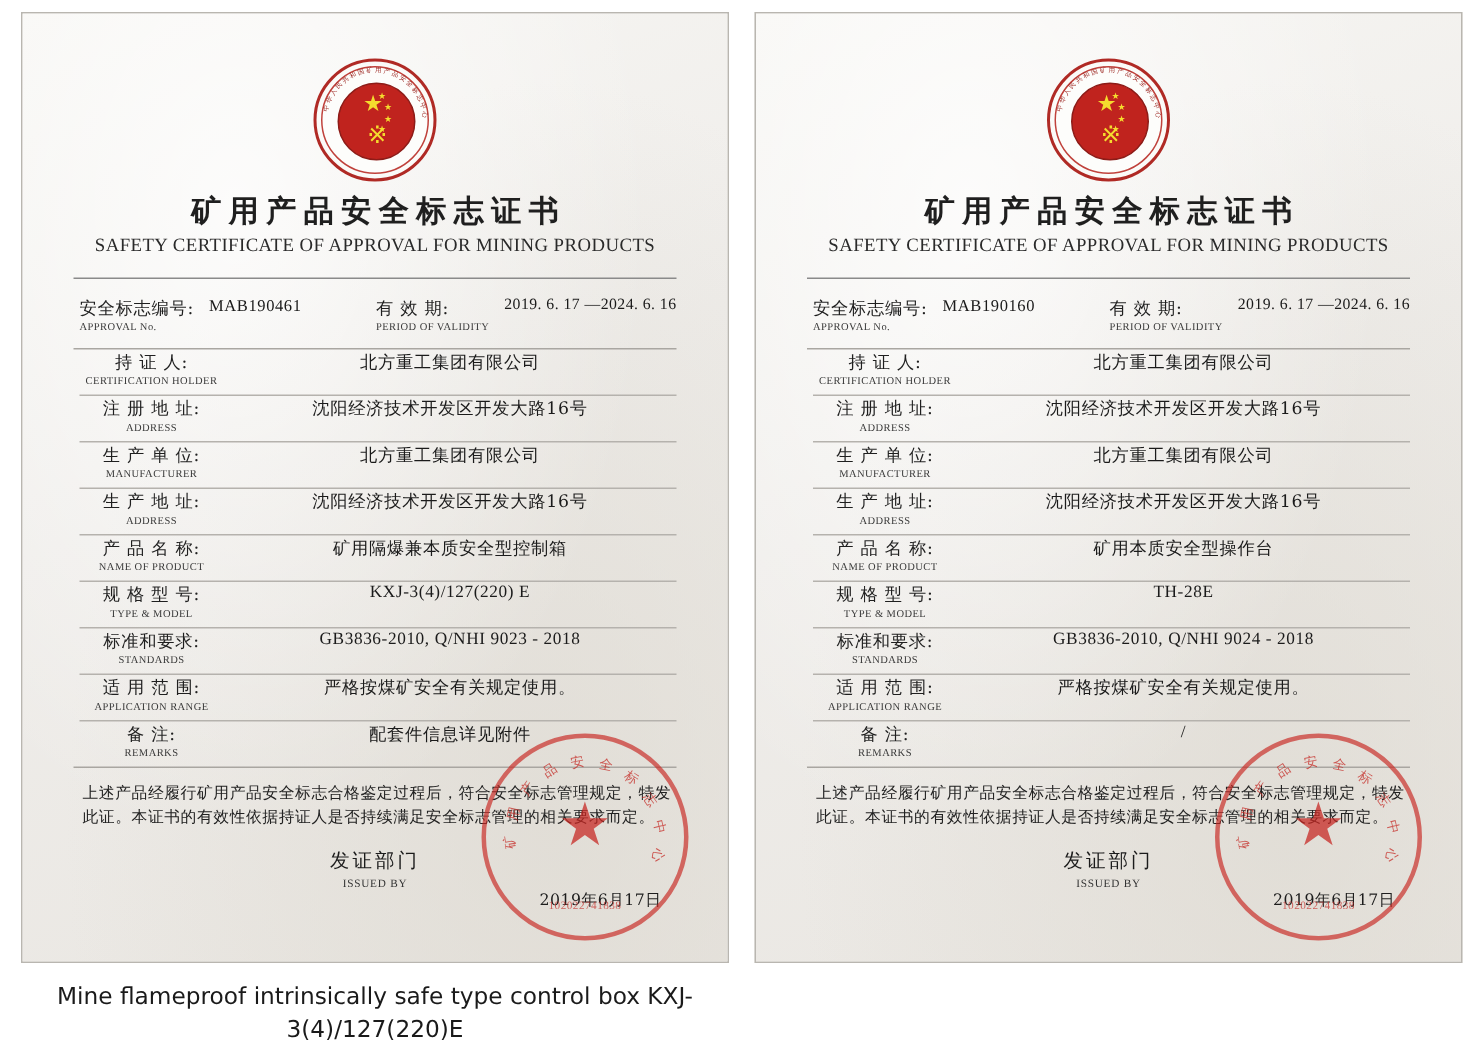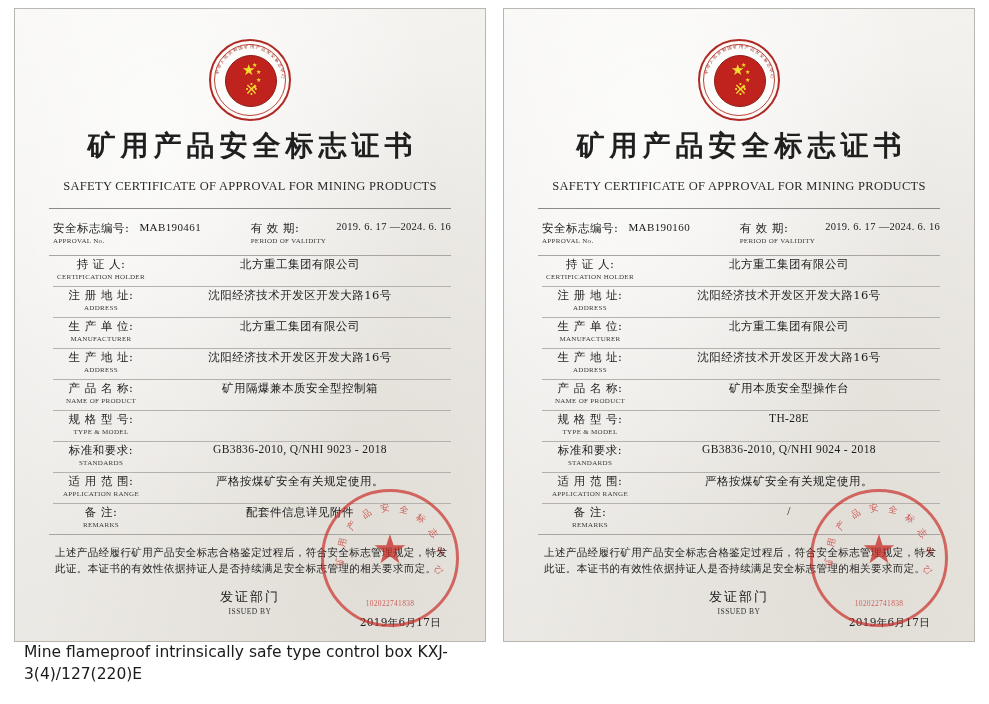--- a/index.html
+++ b/index.html
@@ -145,26 +145,26 @@
     text-align: center;
     color: #f4dc2e;
     font-size: 16px;
     letter-spacing: -1px;
     font-family: "DejaVu Sans", sans-serif;
   }
 
   
   .title-cn {
     text-align: center;
-    font-size: 28px;
+    font-size: 20px;
     letter-spacing: 5px;
     color: #1f1f1f;
     font-family: "DejaVu Serif", serif;
     font-weight: bold;
-    margin: 2px 0 14px 0;
+    margin: 2px 0 2px 0;
     text-indent: 5px;
   }
   .title-en {
     text-align: center;
     font-size: 12.5px;
     letter-spacing: 0.3px;
     color: #2a2a2a;
     font-family: "Liberation Serif", serif;
     margin-bottom: 14px;
   }
@@ -339,22 +339,22 @@
     bottom: 16px;
     text-align: center;
     font-size: 7.5px;
     color: rgba(196, 38, 33, 0.8);
     font-family: "Liberation Serif", serif;
     letter-spacing: 0.3px;
   }
 
   
   .caption {
-    margin-top: 0;
-    text-align: left;
+    margin-top: 12px;
+    text-align: center;
     font-size: 15.5px;
     color: #1a1a1a;
     font-family: "DejaVu Sans", sans-serif;
     line-height: 1.4;
     max-width: 452px;
   }
 </style>
 </head>
 <body>
 
@@ -461,20 +461,21 @@
               </div>
               <div class="value">矿用隔爆兼本质安全型控制箱</div>
             </div>
             <div class="field-sep"></div>
 
             <div class="field">
               <div class="labels">
                 <div class="lbl-cn">规 格 型 号:</div>
                 <div class="lbl-en">TYPE &amp; MODEL</div>
               </div>
+              <div class="value latin">KXJ-3(4)/127(220) E</div>
             </div>
             <div class="field-sep"></div>
 
             <div class="field">
               <div class="labels">
                 <div class="lbl-cn">标准和要求:</div>
                 <div class="lbl-en">STANDARDS</div>
               </div>
               <div class="value latin">GB3836-2010, Q/NHI 9023 - 2018</div>
             </div>

